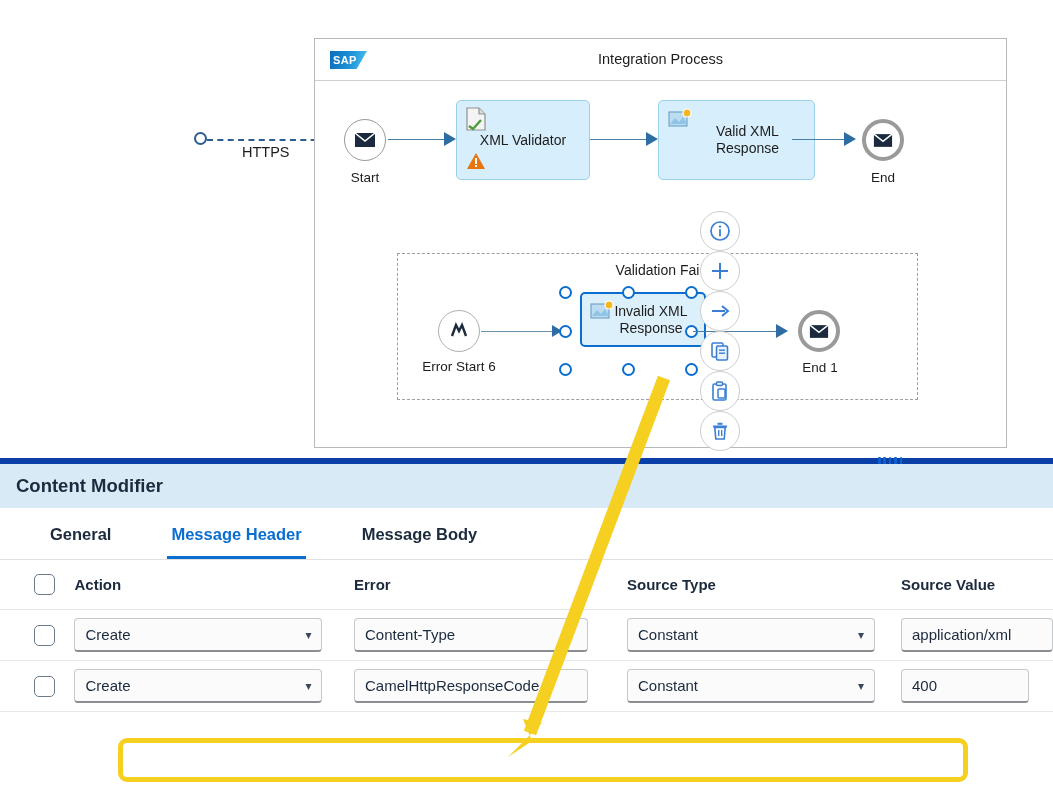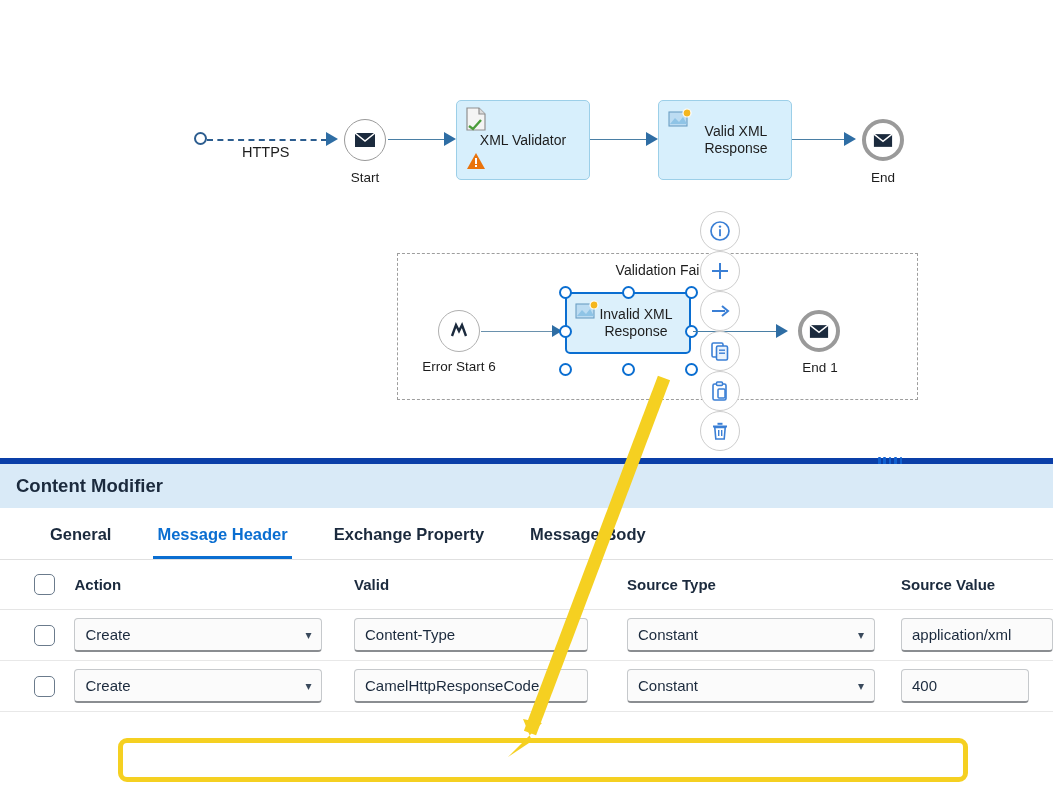--- a/index.html
+++ b/index.html
@@ -151,21 +151,21 @@
   }
   .panel-head {
     height: 44px; background: #d9eaf7;
     display: flex; align-items: center; padding-left: 16px;
   }
   .panel-title {
     font-size: 18.5px; font-weight: bold; color: #1b2a3d;
   }
   .tabs {
     height: 52px; background: #ffffff; border-bottom: 1px solid #e0e0e0;
-    display: flex; align-items: flex-end; padding-left: 46px; gap: 38px;
+    display: flex; align-items: flex-end; padding-left: 46px; gap: 52px;
   }
   .tab {
     font-size: 16.5px; font-weight: bold; color: #1b2a3d;
     padding: 0 4px 12px 4px; border-bottom: 3px solid transparent;
   }
   .tab.active { color: #0a6ed1; border-bottom-color: #0a6ed1; margin-top: 20px; }
 
   .section-label-wrap {
     height: 58px; background: #f7f7f7;
     display: flex; align-items: center; padding-left: 38px;
@@ -222,20 +222,28 @@
 <div id="root">
 
   <div id="canvas">
 
 
     <div class="endpoint-circle" style="left:194px; top:132px;"></div>
     <div class="dashline" style="left:207px; top:139px; width:120px;"></div>
     <div class="arrowhead" style="left:326px; top:132px;"></div>
     <div class="conn-label" style="left:242px; top:144px;">HTTPS</div>
 
+    <div class="pool">
+      <div class="pool-head">
+        <div class="sap-logo">
+          <span>SAP</span>
+        </div>
+        <div class="pool-title">Integration Process</div>
+      </div>
+    </div>
 
     <div class="evt evt-start" style="left:344px; top:119px;">
       <svg width="22" height="16" viewBox="0 0 22 16">
         <rect x="1" y="1" width="20" height="14" fill="#1b2a3d"></rect>
         <path d="M1 1 L11 9 L21 1" fill="none" stroke="#ffffff" stroke-width="1.6"></path>
       </svg>
     </div>
     <div class="evt-caption" style="left:314px; top:170px; width:102px;">Start</div>
 
     <div class="line-h" style="left:388px; top:139px; width:62px;"></div>
@@ -255,21 +263,21 @@
           <path d="M10 1 L19 17 H1 Z" fill="#e9730c"></path>
           <rect x="9" y="6" width="2" height="6" fill="#ffffff"></rect>
           <rect x="9" y="13" width="2" height="2" fill="#ffffff"></rect>
         </svg>
       </span>
     </div>
 
     <div class="line-h" style="left:590px; top:139px; width:62px;"></div>
     <div class="arrowhead" style="left:646px; top:132px;"></div>
 
-    <div class="task" style="left:658px; top:100px; width:134px; height:80px;">
+    <div class="task" style="left:658px; top:100px; width:157px; height:80px;">
       <span style="position:absolute; left:9px; top:7px;">
         <svg width="24" height="22" viewBox="0 0 24 22">
           <rect x="1" y="4" width="18" height="14" fill="#bcdcf2" stroke="#6c9fc4" stroke-width="1.1"></rect>
           <path d="M2 16 l5 -6 l4 4 l4 -5 l4 7 z" fill="#8fc4e6"></path>
           <circle cx="19" cy="5" r="4" fill="#f5b61e" stroke="#ffffff" stroke-width="1.2"></circle>
         </svg>
       </span>
       <div class="task-label" style="padding-left:28px;">
         <span>Valid XML</span><br><span>Response</span>
       </div>
@@ -293,21 +301,21 @@
     <div class="evt evt-err" style="left:438px; top:310px;">
       <svg width="22" height="22" viewBox="0 0 22 22">
         <path d="M4 16 L8 5 L11 11 L14 5 L18 16" fill="none" stroke="#1b2a3d" stroke-width="2.4" stroke-linejoin="miter"></path>
       </svg>
     </div>
     <div class="evt-caption" style="left:405px; top:359px; width:108px;">Error Start 6</div>
 
     <div class="line-h thin" style="left:481px; top:331px; width:74px;"></div>
     <div class="arrowhead sm" style="left:552px; top:325px;"></div>
 
-    <div class="task selected" style="left:565px; top:292px; width:126px; height:62px;">
+    <div class="task selected" style="left:580px; top:292px; width:126px; height:55px;">
       <span style="position:absolute; left:8px; top:6px;">
         <svg width="24" height="22" viewBox="0 0 24 22">
           <rect x="1" y="4" width="18" height="14" fill="#bcdcf2" stroke="#6c9fc4" stroke-width="1.1"></rect>
           <path d="M2 16 l5 -6 l4 4 l4 -5 l4 7 z" fill="#8fc4e6"></path>
           <circle cx="19" cy="5" r="4" fill="#f5b61e" stroke="#ffffff" stroke-width="1.2"></circle>
         </svg>
       </span>
       <div class="task-label" style="padding-left:22px;">
         <span>Invalid XML</span><br><span>Response</span>
       </div>
@@ -389,33 +397,32 @@
 
   <div id="panel">
 
     <div class="panel-head">
       <span class="panel-title">Content Modifier</span>
     </div>
 
     <div class="tabs">
       <div class="tab">General</div>
       <div class="tab active">Message Header</div>
-      <div class="tab">Exchange Property</div>
       <div class="tab">Message Body</div>
     </div>
 
 
     <table class="hdr-table">
       <thead>
         <tr>
           <th class="col-chk">
             <span class="chk"></span>
           </th>
           <th class="col-act">Action</th>
-          <th class="col-name">Valid</th>
+          <th class="col-name">Error</th>
           <th class="col-styp">Source Type</th>
           <th class="col-sval">Source Value</th>
         </tr>
       </thead>
       <tbody>
         <tr>
           <td class="col-chk">
             <span class="chk"></span>
           </td>
           <td class="col-act">

